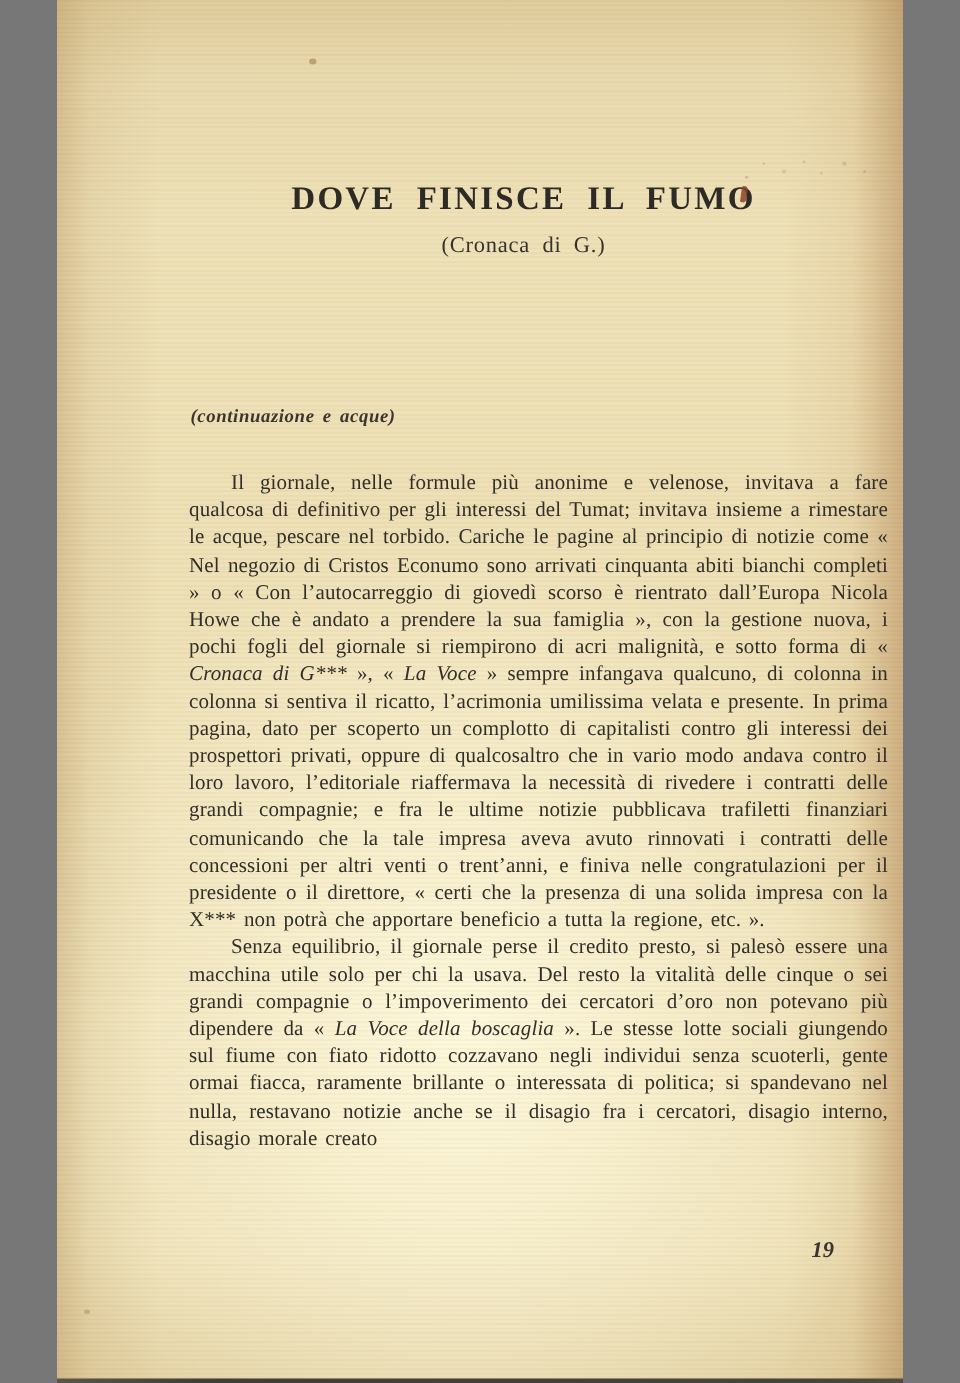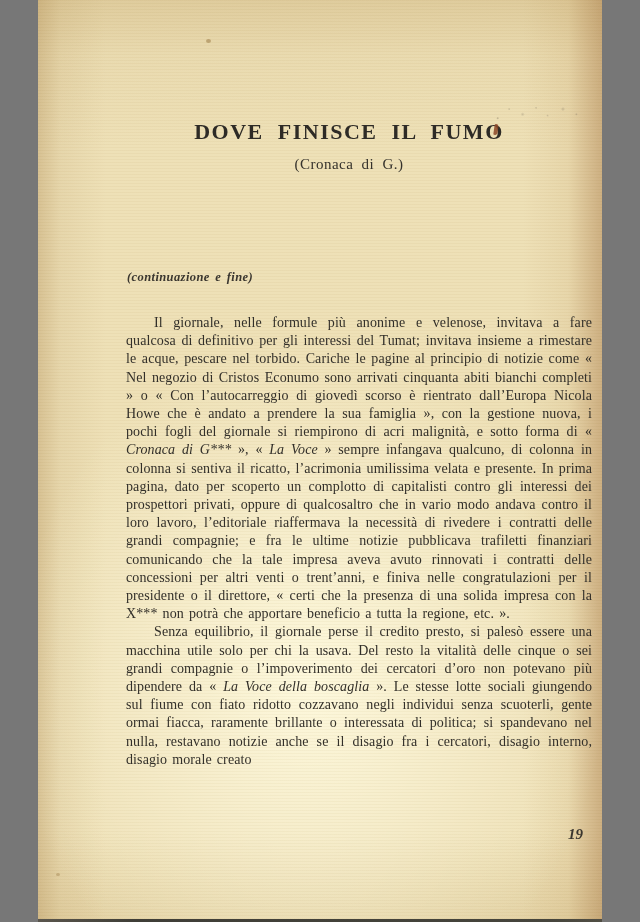--- a/index.html
+++ b/index.html
@@ -41,21 +41,21 @@
   .body-text{
     position:absolute;top:314px;left:88px;width:466px;
     font-size:14px;line-height:18.2px;font-weight:normal;
     text-align:justify;
     letter-spacing:0.1px;word-spacing:1.5px;
     color:#322f29;
   }
   .body-text p{margin:0;text-indent:28px;}
   .body-text .it{font-style:italic;}
   .page-number{
-    position:absolute;top:826px;left:530px;
+    position:absolute;top:826px;left:503px;
     font-size:15px;font-weight:bold;font-style:italic;
     color:#3a362f;
     text-align:right;
   }
   .bottom-scan-strip{
     position:absolute;left:0;bottom:0;width:640px;height:3px;
     background:linear-gradient(to right,#5a564d,#3f3e37 15%,#46453c 80%,#615c50);
   }
   .stain-speckle{
     position:absolute;top:100px;left:452px;width:96px;height:26px;
@@ -80,21 +80,21 @@
 </style>
 </head>
 <body>
 
 <div class="scan-page">
 
   <h1 class="page-title">DOVE FINISCE IL FUMO</h1>
 
   <h2 class="page-subtitle">(Cronaca di G.)</h2>
 
-  <div class="continuation-note">(continuazione e fine)</div>
+  <div class="continuation-note">(continuazione e acque)</div>
 
   <div class="body-text">
     <p><span>Il giornale, nelle formule più anonime e velenose, invitava a fare qualcosa di definitivo per gli interessi del Tumat; invitava insieme a rimestare le acque, pescare nel torbido. Cariche le pagine al principio di notizie come « Nel negozio di Cristos Econumo sono arrivati cinquanta abiti bianchi completi » o « Con l’autocarreggio di giovedì scorso è rientrato dall’Europa Nicola Howe che è andato a prendere la sua famiglia », con la gestione nuova, i pochi fogli del giornale si riempirono di acri malignità, e sotto forma di « </span><span class="it">Cronaca di G***</span><span> », « </span><span class="it">La Voce</span><span> » sempre infangava qualcuno, di colonna in colonna si sentiva il ricatto, l’acrimonia umilissima velata e presente. In prima pagina, dato per scoperto un complotto di capitalisti contro gli interessi dei prospettori privati, oppure di qualcosaltro che in vario modo andava contro il loro lavoro, l’editoriale riaffermava la necessità di rivedere i contratti delle grandi compagnie; e fra le ultime notizie pubblicava trafiletti finanziari comunicando che la tale impresa aveva avuto rinnovati i contratti delle concessioni per altri venti o trent’anni, e finiva nelle congratulazioni per il presidente o il direttore, « certi che la presenza di una solida impresa con la X*** non potrà che apportare beneficio a tutta la regione, etc. ».</span></p>
     <p><span>Senza equilibrio, il giornale perse il credito presto, si palesò essere una macchina utile solo per chi la usava. Del resto la vitalità delle cinque o sei grandi compagnie o l’impoverimento dei cercatori d’oro non potevano più dipendere da « </span><span class="it">La Voce della boscaglia</span><span> ». Le stesse lotte sociali giungendo sul fiume con fiato ridotto cozzavano negli individui senza scuoterli, gente ormai fiacca, raramente brillante o interessata di politica; si spandevano nel nulla, restavano notizie anche se il disagio fra i cercatori, disagio interno, disagio morale creato</span></p>
   </div>
 
   <div class="page-number">19</div>
 
   <div class="stain-speckle"></div>
   <div class="stain-comma"></div>

